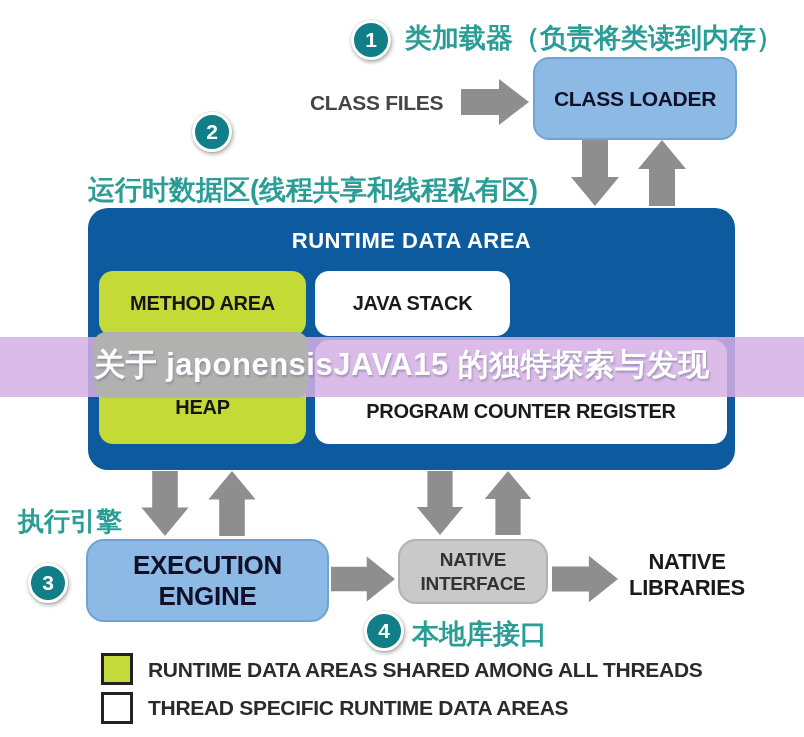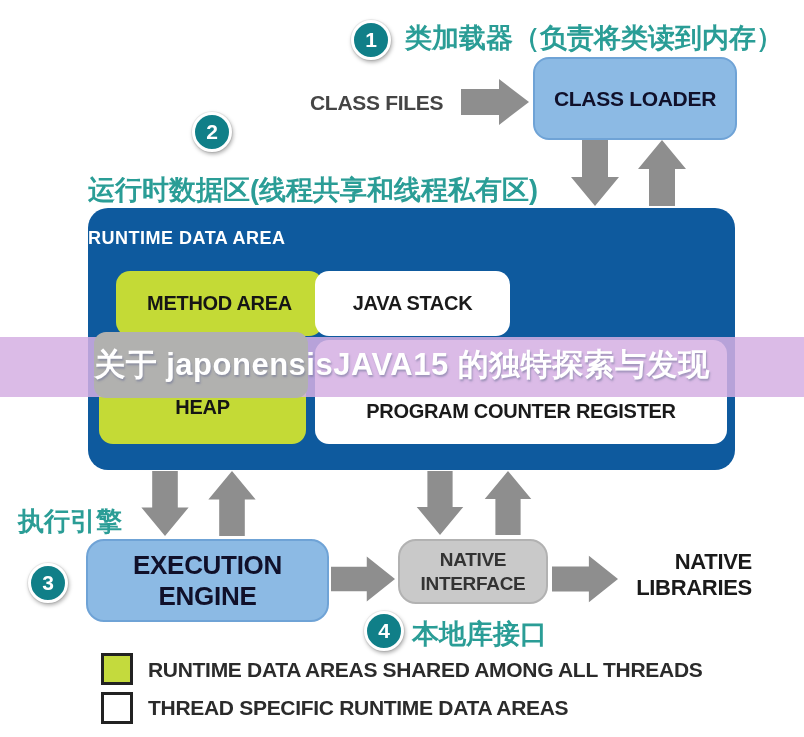--- a/index.html
+++ b/index.html
@@ -20,22 +20,22 @@
   .teal-label{color:#2a9d96;font-weight:bold;white-space:nowrap;z-index:4;}
   .dark-label{color:#454545;font-weight:bold;white-space:nowrap;letter-spacing:-.3px;}
   
   .box{border-radius:16px;display:flex;align-items:center;justify-content:center;
        text-align:center;font-weight:bold;letter-spacing:-.3px;}
   .blue-box{background:#8cbae4;border:2px solid #6fa3d6;color:#10102a;}
   .green-box{background:#c4da36;color:#151515;}
   .white-box{background:#ffffff;color:#1a1a1a;}
   .gray-box{background:#c9c9c9;border:2px solid #b2b2b2;color:#333333;}
   .rda{background:#0e5a9e;border-radius:20px;z-index:1;}
-  .rda-title{color:#ffffff;font-weight:bold;font-size:18px;letter-spacing:.5px;
-             width:100%;}
+  .rda-title{color:#ffffff;font-weight:bold;font-size:22px;letter-spacing:.5px;
+             text-align:center;width:100%;}
   .arrow{z-index:2;}
   .arrow polygon{fill:#8e8e8e;}
   
   #banner-band{left:0;top:337px;width:804px;height:60px;
                background:rgba(213,175,227,.85);z-index:5;}
   #banner-gray{left:94px;top:332px;width:214px;height:66px;background:#b1b1af;
                border-radius:12px;z-index:6;}
   #banner-text{left:0;top:344px;width:804px;text-align:center;color:#ffffff;
                font-weight:bold;font-size:31px;letter-spacing:.5px;white-space:nowrap;
                text-shadow:1px 2px 2px rgba(110,115,150,.55);z-index:7;}
@@ -71,21 +71,21 @@
   <svg class="abs arrow" style="left:571px;top:140px;" width="48" height="66" viewBox="0 0 48 66">
     <polygon points="11,0 37,0 37,37 48,37 24,66 0,37 11,37"></polygon>
   </svg>
   <svg class="abs arrow" style="left:638px;top:140px;" width="48" height="66" viewBox="0 0 48 66">
     <polygon points="24,0 48,29 37,29 37,66 11,66 11,29 0,29"></polygon>
   </svg>
 
   <div class="abs rda" style="left:88px;top:208px;width:647px;height:262px;">
     <div class="abs rda-title" style="left:0;top:20px;">RUNTIME DATA AREA</div>
 
-    <div class="abs box green-box" style="left:28px;top:63px;width:207px;height:65px;font-size:20px;border-radius:14px;">
+    <div class="abs box green-box" style="left:11px;top:63px;width:207px;height:65px;font-size:20px;border-radius:14px;">
       <span>METHOD AREA</span>
     </div>
 
     <div class="abs box white-box" style="left:227px;top:63px;width:195px;height:65px;font-size:20px;border-radius:14px;">
       <span>JAVA STACK</span>
     </div>
 
 
     <div class="abs box green-box" style="left:11px;top:132px;width:207px;height:104px;font-size:20px;border-radius:14px;align-items:flex-start;padding-top:56px;box-sizing:border-box;">
       <span>HEAP</span>
@@ -127,21 +127,21 @@
   </svg>
 
   <div class="abs box gray-box" style="left:398px;top:539px;width:150px;height:65px;font-size:19px;border-radius:18px;line-height:1.25;padding:0 20px;box-sizing:border-box;">
     <span>NATIVE INTERFACE</span>
   </div>
 
   <svg class="abs arrow" style="left:552px;top:555px;" width="66" height="48" viewBox="0 0 68 48">
     <polygon points="0,11 38,11 38,0 68,24 38,48 38,37 0,37"></polygon>
   </svg>
 
-  <div class="abs" style="left:622px;top:549px;width:130px;text-align:right;color:#1a1a1a;font-weight:bold;font-size:22px;line-height:1.2;letter-spacing:-.3px;">NATIVE LIBRARIES</div>
+  <div class="abs" style="left:622px;top:549px;width:130px;text-align:center;color:#1a1a1a;font-weight:bold;font-size:22px;line-height:1.2;letter-spacing:-.3px;">NATIVE LIBRARIES</div>
 
   <div class="abs step-circle" style="left:364px;top:611px;">
     <span>4</span>
   </div>
   <div class="abs teal-label" style="left:412px;top:616px;font-size:27px;">本地库接口</div>
 
   <div class="abs legend-swatch" style="left:101px;top:653px;background:#c4da3d;"></div>
   <div class="abs legend-text" style="left:148px;top:658px;">RUNTIME DATA AREAS SHARED AMONG ALL THREADS</div>
 
   <div class="abs legend-swatch" style="left:101px;top:692px;background:#ffffff;"></div>

